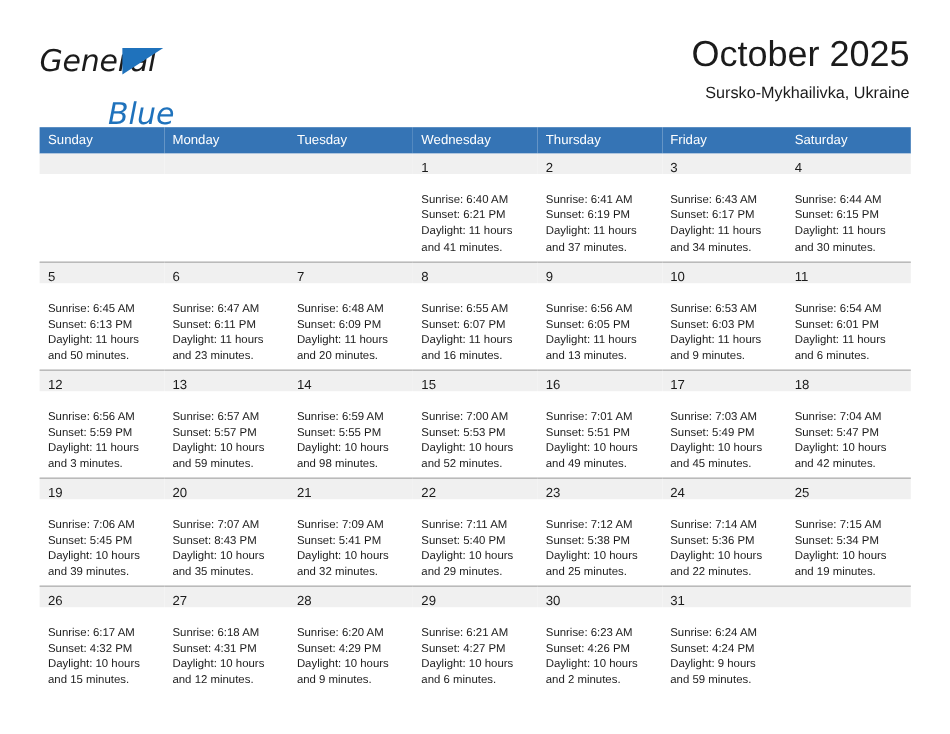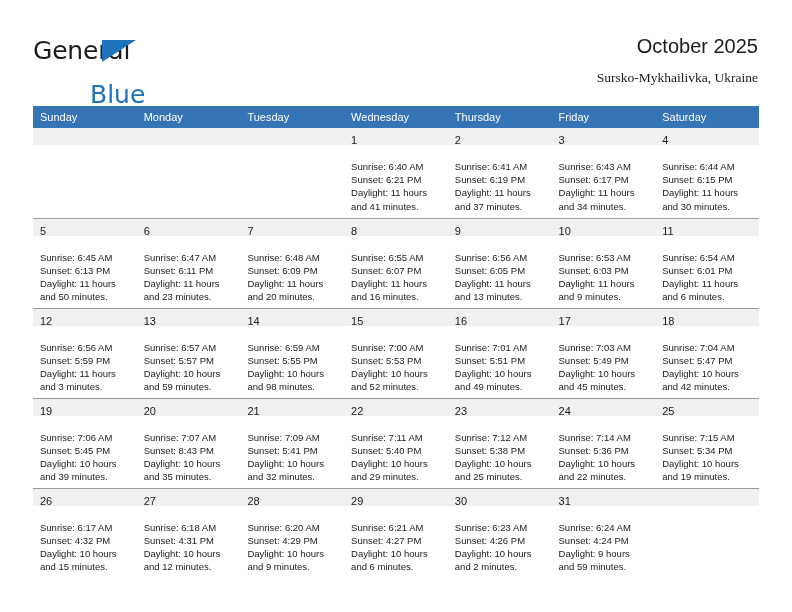--- a/index.html
+++ b/index.html
@@ -28,20 +28,21 @@
     top: 0;
     width: 792px;
     height: 106px;
   }
   .logo {
     position: absolute;
     left: 33px;
     top: 36px;
     width: 200px;
     height: 52px;
+    font-style: italic;
   }
   .logo-general {
     position: absolute;
     left: 0;
     top: 0;
     font-size: 25px;
     letter-spacing: -0.2px;
     color: #1b1b1b;
     font-family: "DejaVu Sans", sans-serif;
     font-weight: 400;
@@ -65,33 +66,32 @@
     font-weight: 400;
     margin-top: 20px;
   }
   .title-block {
     position: absolute;
     right: 34px;
     top: 30px;
     text-align: right;
   }
   .cal-title {
-    font-size: 20px;
+    font-size: 30px;
     color: #1b1b1b;
     line-height: 32px;
     white-space: nowrap;
     text-align: right;
   }
   .cal-subtitle {
     font-size: 13.5px;
     color: #1b1b1b;
     line-height: 20px;
     margin-top: 6px;
     white-space: nowrap;
-    font-family: Liberation Serif, serif;
   }
 
   
   .calendar {
     position: absolute;
     left: 33px;
     top: 106px;
     width: 726px;
     border-collapse: collapse;
     table-layout: fixed;

